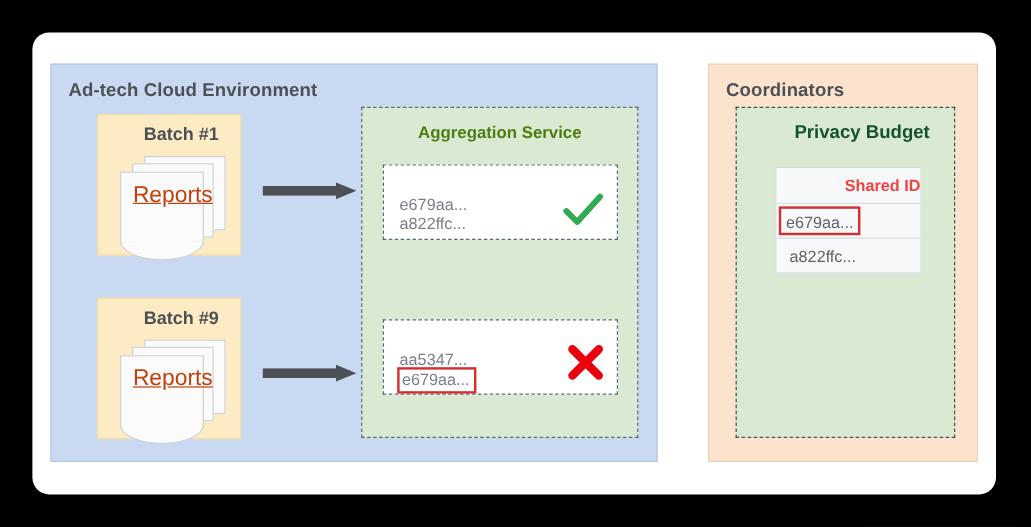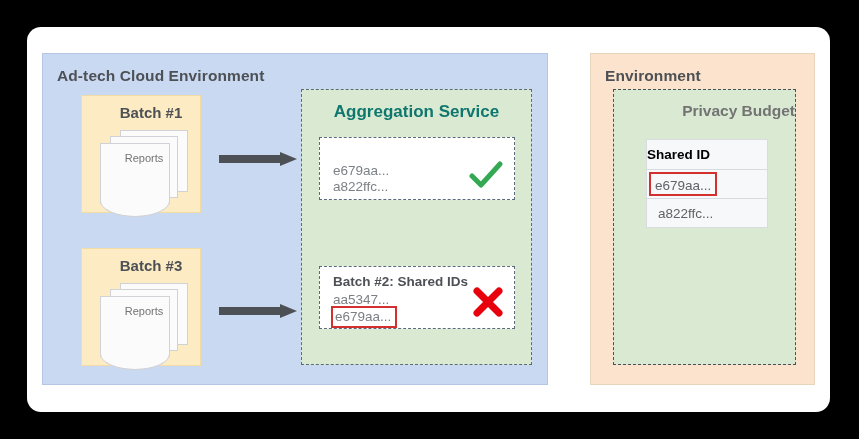--- a/index.html
+++ b/index.html
@@ -110,23 +110,24 @@
     border: 1px solid #d0d2d6;
     border-top: none;
     border-radius: 0 0 50% 50% / 0 0 100% 100%;
     box-sizing: border-box;
   }
   .reports-label {
     position: absolute;
     left: 0; right: 0;
     top: 22px;
     text-align: center;
-    font-size: 11px;
-    color: #737373;
+    font-size: 19px;
+    color: #c2410c;
     z-index: 3;
+    text-decoration: underline;
   }
 
   
   .arrow {
     position: absolute;
     width: 78px;
     height: 13px;
   }
   .arrow .shaft {
     position: absolute;
@@ -157,23 +158,23 @@
     height: 276px;
     background: #d9e9d2;
     border: 1.5px dashed #5c6b7a;
     box-sizing: border-box;
   }
   .agg-title {
     position: absolute;
     left: 0; right: 0;
     top: 12px;
     text-align: center;
-    font-size: 17px;
-    font-weight: bold;
-    color: #0f766e;
+    font-size: 14px;
+    font-weight: bold;
+    color: #4d7c0f;
   }
 
   .id-box {
     position: absolute;
     background: #ffffff;
     border: 1.5px dashed #5c6b7a;
     box-sizing: border-box;
   }
   .id-box-1 { left: 17px; top: 47px;  width: 196px; height: 63px; }
   .id-box-2 { left: 17px; top: 176px; width: 196px; height: 63px; }
@@ -250,24 +251,25 @@
     width: 183px;
     height: 276px;
     background: #d9e9d2;
     border: 1.5px dashed #4d5156;
     box-sizing: border-box;
   }
   .pb-title {
     position: absolute;
     left: 0; right: 0;
     top: 12px;
-    text-align: right;
+    text-align: left;
     font-size: 15.5px;
     font-weight: bold;
-    color: #737373;
+    color: #14532d;
+    padding-left: 48px;
   }
 
   .id-table {
     position: absolute;
     left: 32px;
     top: 49px;
     width: 122px;
     background: #f7f8f9;
     border: 1px solid #d8dbdf;
     box-sizing: border-box;
@@ -278,24 +280,24 @@
     line-height: 29px;
     font-size: 13.5px;
     color: #5f6368;
     border-top: 1px solid #d8dbdf;
     padding-left: 11px;
     box-sizing: border-box;
     white-space: nowrap;
   }
   .id-table .row.header {
     border-top: none;
-    text-align: left;
-    padding-left: 0;
-    font-weight: bold;
-    color: #000000;
+    text-align: right;
+    padding-left: 16px;
+    font-weight: bold;
+    color: #ef4444;
   }
   .id-table .row .cell-hl {
     position: absolute;
     left: 2px;
     top: 2px;
     padding: 0 4px;
     height: 24px;
     line-height: 24px;
     border: 2px solid #d32f2f;
     box-sizing: border-box;
@@ -320,21 +322,21 @@
           <div class="reports-label">Reports</div>
         </div>
       </div>
 
       <div class="arrow arrow-1">
         <div class="shaft"></div>
         <div class="head"></div>
       </div>
 
       <div class="batch batch-2">
-        <div class="batch-label">Batch #3</div>
+        <div class="batch-label">Batch #9</div>
         <div class="stack">
           <div class="sheet s1"></div>
           <div class="sheet s2"></div>
           <div class="sheet s3"></div>
           <div class="reports-label">Reports</div>
         </div>
       </div>
 
       <div class="arrow arrow-2">
         <div class="shaft"></div>
@@ -346,33 +348,32 @@
 
         <div class="id-box id-box-1">
           <div class="id-line l1">e679aa...</div>
           <div class="id-line l2">a822ffc...</div>
           <svg class="check-icon" viewBox="0 0 34 30" aria-hidden="true">
             <path d="M3 16 L12 25 L31 4" fill="none" stroke="#34a853" stroke-width="5" stroke-linecap="round" stroke-linejoin="round"></path>
           </svg>
         </div>
 
         <div class="id-box id-box-2">
-          <div class="id-head">Batch #2: Shared IDs</div>
           <div class="id-line l1">aa5347...</div>
           <div class="id-line highlight">e679aa...</div>
           <svg class="x-icon" viewBox="0 0 32 32" aria-hidden="true">
             <path d="M5 5 L27 27 M27 5 L5 27" fill="none" stroke="#e8000d" stroke-width="7" stroke-linecap="round"></path>
           </svg>
         </div>
 
       </div>
     </div>
 
     <div class="panel-orange">
-      <div class="panel-title">Environment</div>
+      <div class="panel-title">Coordinators</div>
 
       <div class="privacy-budget">
         <div class="pb-title">Privacy Budget</div>
 
         <div class="id-table">
           <div class="row header">Shared ID</div>
           <div class="row">
             <span class="cell-hl">e679aa...</span>
           </div>
           <div class="row">a822ffc...</div>

